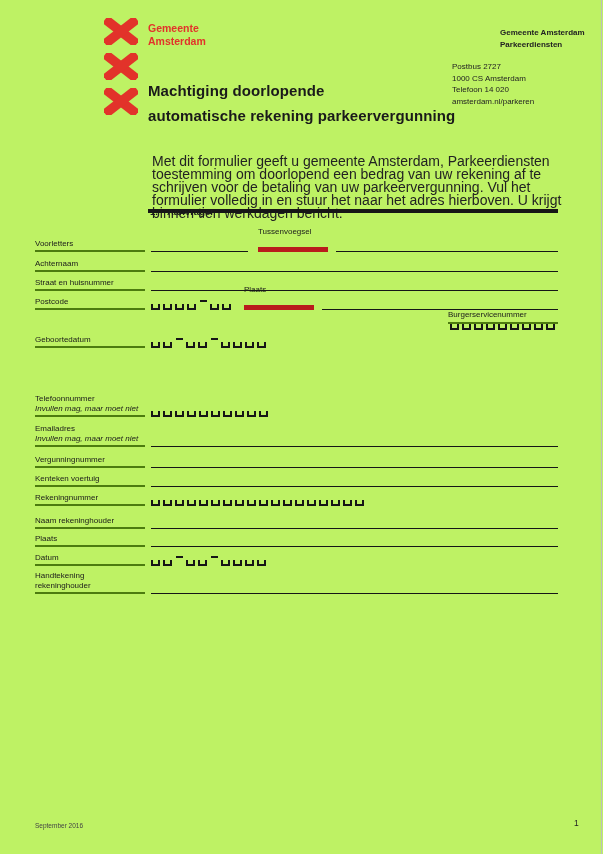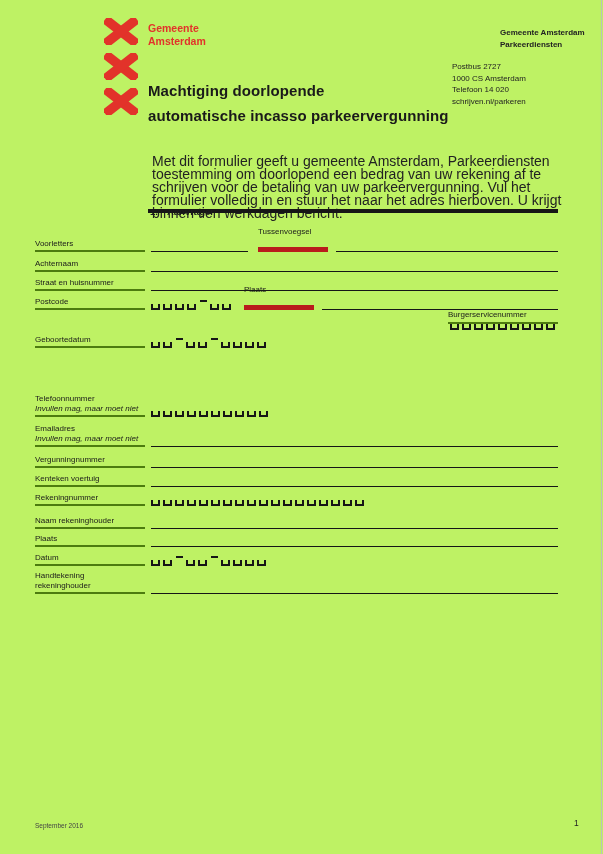--- a/index.html
+++ b/index.html
@@ -67,31 +67,31 @@
     </svg>
   </div>
 
   <div class="logo-wordmark" style="color:#E2332A;">
     <div>Gemeente</div>
     <div>Amsterdam</div>
   </div>
 
   <h1 class="doc-title">
     <span>Machtiging doorlopende</span><br>
-    <span>automatische incasso parkeervergunning</span>
+    <span>automatische rekening parkeervergunning</span>
   </h1>
 
   <div class="addr">
     <div class="b">Gemeente Amsterdam</div>
     <div class="b">Parkeerdiensten</div>
     <div class="sp"></div>
     <div>Postbus 2727</div>
     <div>1000 CS Amsterdam</div>
     <div>Telefoon 14 020</div>
-    <div>schrijven.nl/parkeren</div>
+    <div>amsterdam.nl/parkeren</div>
   </div>
 
   <p class="intro">Met dit formulier geeft u gemeente Amsterdam, Parkeerdiensten toestemming om doorlopend een bedrag van uw rekening af te schrijven voor de betaling van uw parkeervergunning. Vul het formulier volledig in en stuur het naar het adres hierboven. U krijgt binnen tien werkdagen bericht.</p>
 
   <div class="section-bar"></div>
   <div class="section-title">
     <span class="num">1.</span><span>Aanvrager</span>
   </div>
 
   <div class="form">

